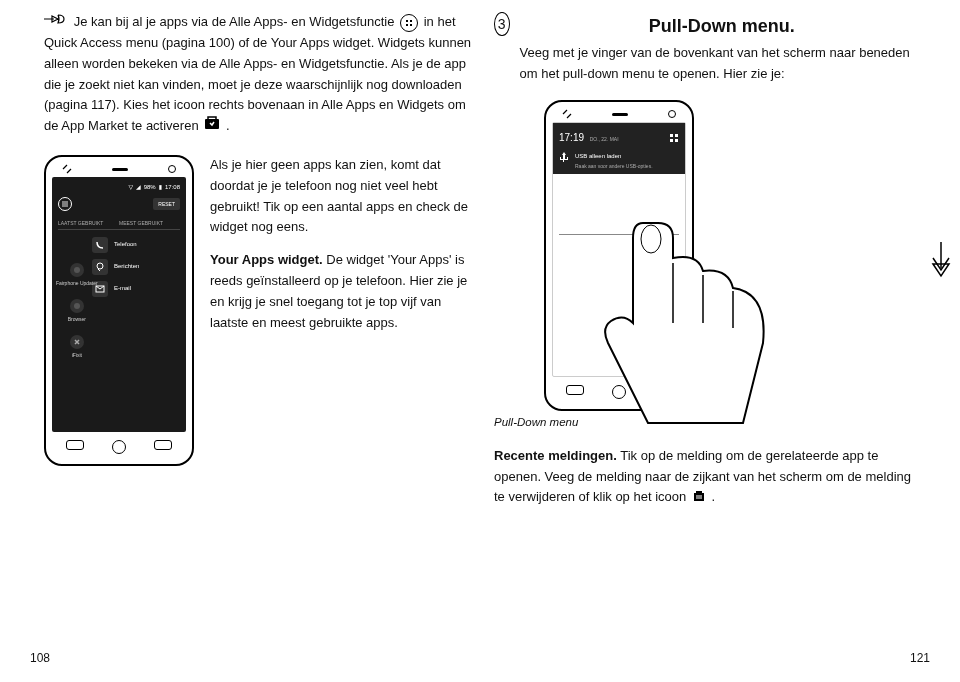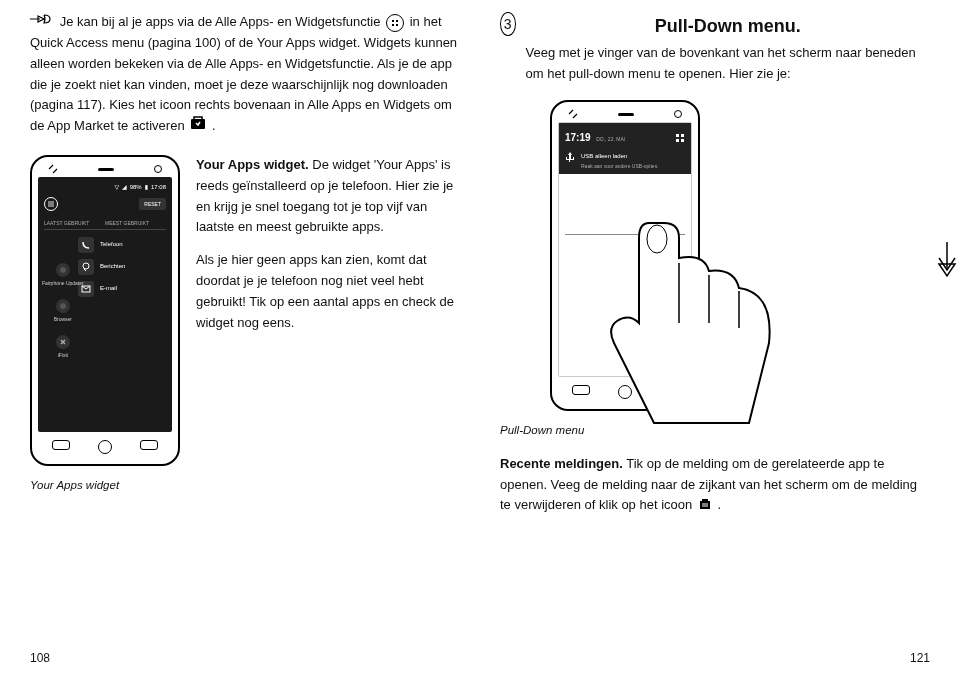--- a/index.html
+++ b/index.html
@@ -8,22 +8,22 @@
     font-size: 13px;
     line-height: 1.6;
     color: #111;
     width: 960px;
     height: 682px;
     background: #fff;
     position: relative;
   }
   .page {
     display: flex;
-    padding: 12px 30px 0 30px;
-    gap: 40px;
+    padding: 12px 30px 0 44px;
+    gap: 20px;
   }
   .col-left { width: 430px; }
   .col-right { width: 430px; }
 
   .hand-icon {
     display: inline-block;
     vertical-align: middle;
     margin-right: 4px;
   }
   .grid-icon-circle {
@@ -134,21 +134,21 @@
     border-radius: 3px;
   }
   .phone-btn-home {
     width: 14px; height: 14px;
     border: 1.5px solid #000;
     border-radius: 50%;
   }
   .caption {
     font-style: italic;
     font-size: 11.5px;
-    margin-top: 10px;
+    margin-top: 2px;
   }
 
   .statusbar {
     display:flex; justify-content:flex-end; gap:3px;
     font-size:6px; color:#fff;
   }
   .reset-row {
     display:flex; justify-content:space-between; align-items:center;
     margin-top:4px;
   }
@@ -184,21 +184,21 @@
   .side-icons > div { display:flex; flex-direction:column; align-items:center; gap:2px; }
   .side-icon-circle {
     width:14px; height:14px; border-radius:50%;
     background:#333; display:flex; align-items:center; justify-content:center;
   }
 
   .notif-bar {
     background:#222; color:#fff;
     padding:4px 6px;
   }
-  .notif-time { font-size:10px; font-weight:bold;text-align:right; }
+  .notif-time { font-size:10px; font-weight:normal;text-align:right; }
   .notif-date { font-size:5px; color:#aaa; margin-left:2px; }
   .notif-row {
     display:flex; align-items:flex-start; gap:6px;
     margin-top:4px; font-size:5px;
   }
   .usb-icon { width:10px; height:10px; fill:#fff; flex-shrink:0; }
 
   .swipe-arrow {
     position:absolute;
     right:-28px; top:140px;
@@ -340,28 +340,27 @@
                 <span>E-mail</span>
               </div>
             </div>
           </div>
           <div class="phone-btns">
             <div class="phone-btn-shape"></div>
             <div class="phone-btn-home"></div>
             <div class="phone-btn-shape"></div>
           </div>
         </div>
-        <div class="caption">Your Apps widget</div>
       </div>
 
       <div class="text-block">
+        <p>Als je hier geen apps kan zien, komt dat doordat je je telefoon nog niet veel hebt gebruikt! Tik op een aantal apps en check de widget nog eens.</p>
         <p>
           <b>Your Apps widget.</b><span> De widget 'Your Apps' is reeds geïnstalleerd op je telefoon. Hier zie je en krijg je snel toegang tot je top vijf van laatste en meest gebruikte apps.</span>
         </p>
-        <p>Als je hier geen apps kan zien, komt dat doordat je je telefoon nog niet veel hebt gebruikt! Tik op een aantal apps en check de widget nog eens.</p>
       </div>
     </div>
   </div>
 
   <div class="col-right">
     <div class="right-header">
       <div class="step-circle">3</div>
       <div class="right-header-text">
         <h3>Pull-Down menu.</h3>
         <p>Veeg met je vinger van de bovenkant van het scherm naar beneden om het pull-down menu te openen. Hier zie je:</p>

